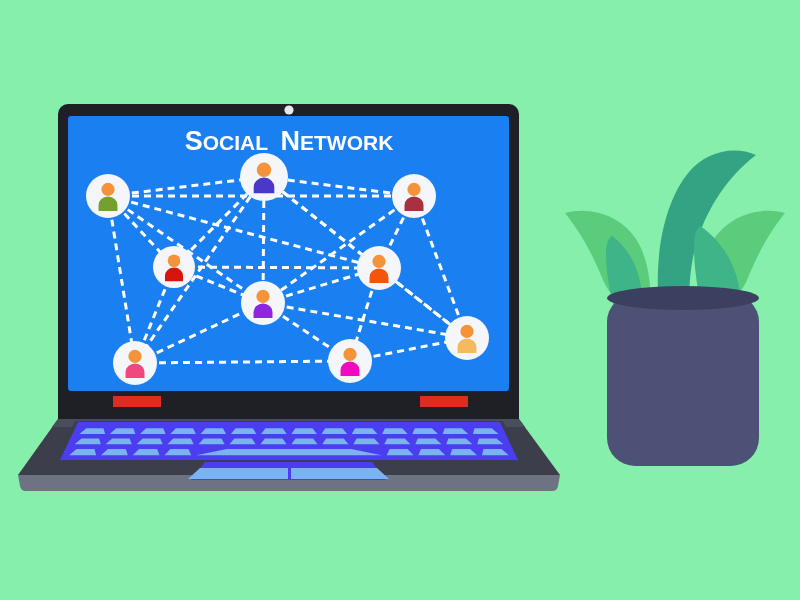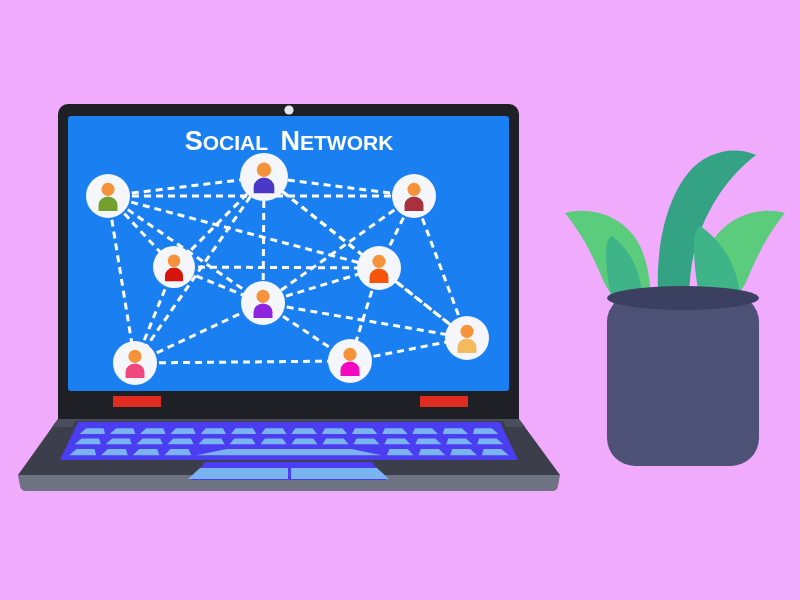--- a/index.html
+++ b/index.html
@@ -11,21 +11,21 @@
   body {
     width: 800px;
     height: 600px;
     overflow: hidden;
     font-family: "Liberation Sans", sans-serif;
   }
   #scene {
     position: relative;
     width: 800px;
     height: 600px;
-    background: #f0abfc;
+    background: #86efac;
   }
   #scene svg {
     display: block;
   }
   .net-title {
     font-family: "Liberation Sans", sans-serif;
     font-weight: bold;
     fill: #ffffff;
   }
   .net-title .big { font-size: 27px; }

